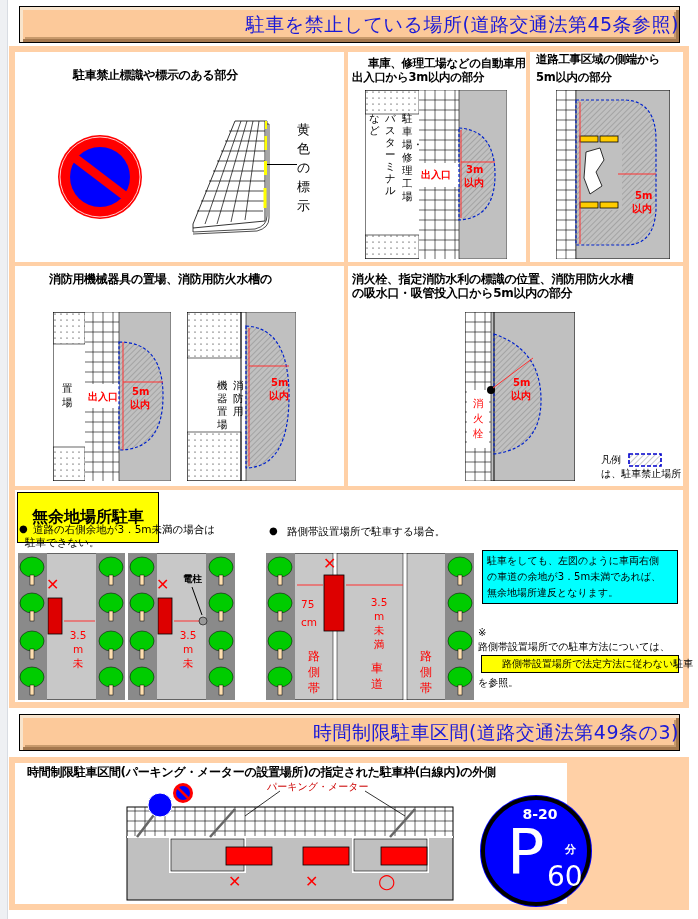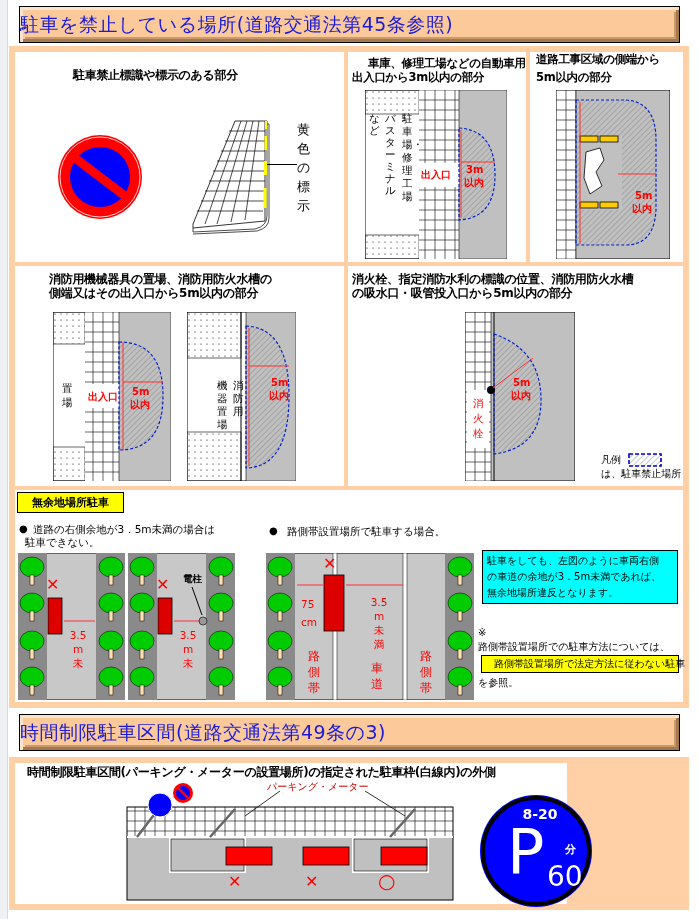--- a/index.html
+++ b/index.html
@@ -4,40 +4,40 @@
 <style>
   * { box-sizing: border-box; margin: 0; padding: 0; }
   html, body { width: 698px; height: 919px; background: #ffffff; overflow: hidden; }
   body { font-family: "DejaVu Sans", "Liberation Sans", sans-serif; color: #000; position: relative; }
   .left-edge { position: absolute; left: 0; top: 0; width: 8px; height: 919px; background: #eef0f3; border-right: 1px solid #d8dce2; }
 
   .banner {
     position: absolute; left: 19px; width: 661px; height: 37px;
     background: #fcc99a; border: 1px solid #000;
     box-shadow: inset 3px 3px 0 #f8e4cc, inset -3px -3px 0 #a5784e, inset 5px 5px 0 #fcc99a, inset -5px -5px 0 #c89a6c;
-    display: flex; align-items: center; justify-content: flex-start;
+    display: flex; align-items: center; justify-content: flex-end;
     color: #1a1ad8; font-size: 19px; letter-spacing: 0.5px;
   }
   .banner-1 { top: 6px; }
   .banner-2 { top: 714px; }
 
   .panel { position: absolute; background: #ffd0a6; }
   .panel-1 { left: 9px; top: 46px; width: 680px; height: 662px; }
   .panel-2 { left: 9px; top: 757px; width: 680px; height: 153px; }
 
   .cell { position: absolute; background: #fff; }
   .cell-title { position: absolute; font-weight: bold; font-size: 11.5px; line-height: 14px; white-space: nowrap; letter-spacing: -0.3px; }
 
   .svg-abs { position: absolute; }
 
   .legend { position: absolute; font-size: 10px; line-height: 14px; }
   .info-box { position: absolute; background: #00ffff; border: 1px solid #000; font-size: 10px; line-height: 16px; padding: 2px 4px; }
   .note { position: absolute; font-size: 10px; line-height: 14px; }
-  .link-box { position: absolute; background: #ffff00; border: 1px solid #000; font-size: 10px; line-height: 14px; padding: 1px 12px; white-space: nowrap; }
-  .mu-label { position: absolute; background: #ffff00; border: 1px solid #000; font-size: 11px; font-weight: bold; padding: 2px 14px; }
+  .link-box { position: absolute; background: #ffff00; border: 1px solid #000; font-size: 10px; line-height: 14px; padding: 1px 20px; white-space: nowrap; }
+  .mu-label { position: absolute; background: #ffff00; border: 1px solid #000; font-size: 16px; font-weight: bold; padding: 14px 14px; }
   .bullet-text { position: absolute; font-size: 10.5px; line-height: 13px; }
 </style>
 </head>
 <body>
 
 <div class="left-edge"></div>
 
 <div class="banner banner-1">
   <span>駐車を禁止している場所(道路交通法第45条参照)</span>
 </div>
@@ -130,21 +130,20 @@
     <path d="M30,62 L44,58 L48,70 L40,82 L46,96 L34,104 L28,88 Z" fill="#fff" stroke="#000" stroke-width="0.8"></path>
     <line x1="24" y1="12" x2="24" y2="154" stroke="#ff3030"></line>
     <line x1="62" y1="84" x2="100" y2="84" stroke="#ff3030"></line>
   </svg>
   <div style="position:absolute;left:105px;top:138px;font-size:10px;font-weight:bold;color:#ff0000;">5m</div>
   <div style="position:absolute;left:102px;top:150px;font-size:10px;font-weight:bold;color:#ff0000;">以内</div>
 </div>
 
 <div class="cell" style="left:15px;top:266px;width:329px;height:220px;">
   <div class="cell-title" style="left:34px;top:6px;font-size:12px;">消防用機械器具の置場、消防用防火水槽の</div>
-  <div class="cell-title" style="left:34px;top:20px;font-size:12px;">側端又はその出入口から5m以内の部分</div>
   <svg class="svg-abs" style="left:38px;top:46px;" width="118" height="169" viewBox="0 0 118 169">
     <rect x="0" y="0" width="118" height="169" fill="#fff" stroke="#000"></rect>
     <rect x="0" y="0" width="32" height="32" fill="url(#dots)" stroke="#000" stroke-width="0.6"></rect>
     <rect x="0" y="135" width="32" height="34" fill="url(#dots)" stroke="#000" stroke-width="0.6"></rect>
     <rect x="32" y="0" width="34" height="169" fill="url(#grid)"></rect>
     <rect x="66" y="0" width="52" height="169" fill="#c0c0c0" stroke="#000" stroke-width="0.6"></rect>
     <rect x="32" y="72" width="34" height="24" fill="#fff"></rect>
     <path d="M66,30 Q110,30 110,84 Q110,138 66,138 Z" fill="url(#hatch)" stroke="#0022cc" stroke-width="1.2" stroke-dasharray="3,2"></path>
     <line x1="70" y1="30" x2="70" y2="138" stroke="#ff3030"></line>
     <line x1="70" y1="70" x2="110" y2="70" stroke="#ff3030"></line>

